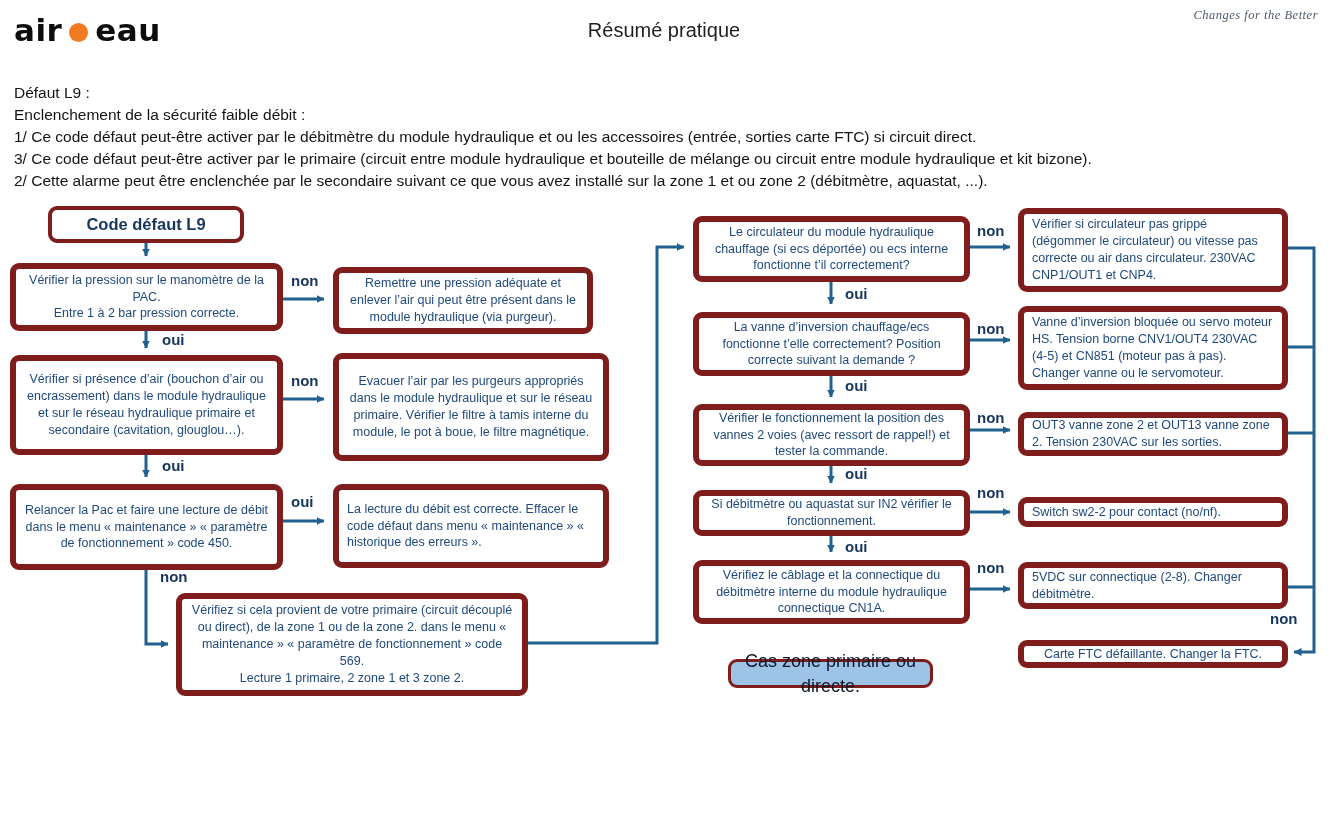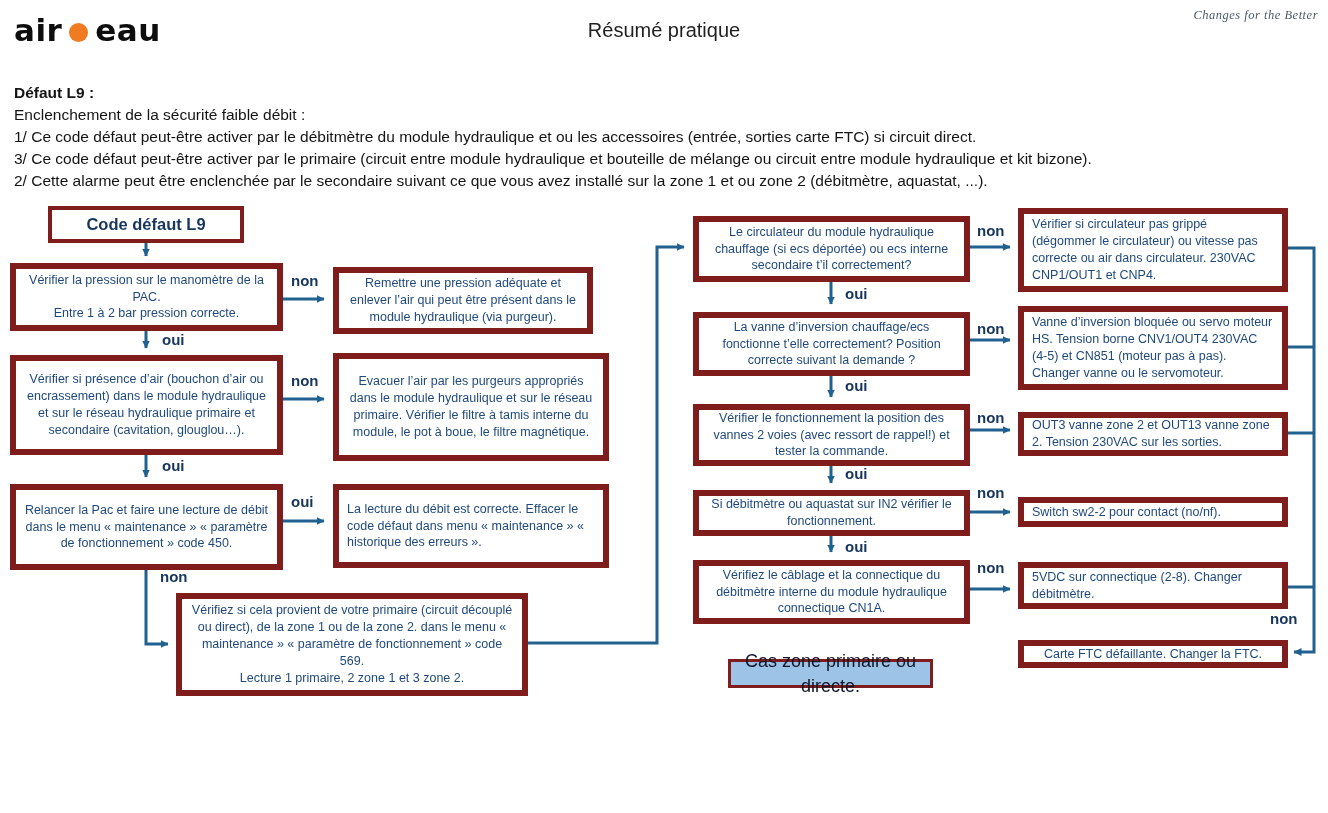--- a/index.html
+++ b/index.html
@@ -15,24 +15,24 @@
   .page-title{left:0;right:0;top:19px;text-align:center;font-size:20px;color:#1f1f1f;}
   .melogo{right:10px;top:5px;width:152px;}
   .melogo .row{display:flex;align-items:flex-start;}
   .melogo .name{font-weight:bold;font-size:16px;line-height:16px;letter-spacing:-.5px;
                 color:#2a2a35;padding-top:5px;border-bottom:1.5px solid #2a2a35;padding-bottom:2px;flex:1;}
   .melogo .tagline{font-family:"Liberation Serif",serif;font-style:italic;font-size:12.5px;
                    color:#4d5a6a;text-align:right;margin-top:3px;letter-spacing:.5px;}
 
   
   .intro{left:14px;top:82px;width:1306px;font-size:15.5px;line-height:22px;color:#141414;}
-  .intro .head{font-weight:bold;}
+  .intro .head{font-weight:normal;}
 
   
-  .fbox{position:absolute;box-sizing:border-box;border:6px solid #7f1d1d;border-radius:0;
+  .fbox{position:absolute;box-sizing:border-box;border:6px solid #7f1d1d;border-radius:9px;
         background:#fff;color:#1F497D;font-size:12.5px;line-height:1.35;
         display:flex;align-items:center;justify-content:center;text-align:center;
         padding:3px 8px;white-space:pre-line;}
   .fbox.la{justify-content:flex-start;text-align:left;}
   .fbox.start{border-width:4px;font-size:16.5px;font-weight:bold;color:#17365D;}
   .fbox.hl{background:#9DC3E6;border-width:3px;color:#0f172a;font-size:18px;}
   .lbl{position:absolute;font-weight:bold;font-size:15px;color:#17365D;}
   svg.conn{position:absolute;left:0;top:0;pointer-events:none;}
 </style>
 </head>
@@ -93,21 +93,21 @@
 <div class="fbox" style="left:10px;top:263px;width:273px;height:68px">Vérifier la pression sur le manomètre de la PAC.
 Entre 1 à 2 bar pression correcte.</div>
 <div class="fbox" style="left:333px;top:267px;width:260px;height:67px">Remettre une pression adéquate et enlever l’air qui peut être présent dans le module hydraulique (via purgeur).</div>
 <div class="fbox" style="left:10px;top:355px;width:273px;height:100px">Vérifier si présence d’air (bouchon d’air ou encrassement) dans le module hydraulique et sur le réseau hydraulique primaire et secondaire (cavitation, glouglou…).</div>
 <div class="fbox" style="left:333px;top:353px;width:276px;height:108px">Evacuer l’air par les purgeurs appropriés dans le module hydraulique et sur le réseau primaire. Vérifier le filtre à tamis interne du module, le pot à boue, le filtre magnétique.</div>
 <div class="fbox" style="left:10px;top:484px;width:273px;height:86px">Relancer la Pac et faire une lecture de débit dans le menu « maintenance » « paramètre de fonctionnement » code 450.</div>
 <div class="fbox la" style="left:333px;top:484px;width:276px;height:84px">La lecture du débit est correcte. Effacer le code défaut dans menu « maintenance » « historique des erreurs ».</div>
 <div class="fbox" style="left:176px;top:593px;width:352px;height:103px">Vérifiez si cela provient de votre primaire (circuit découplé ou direct), de la zone 1 ou de la zone 2. dans le menu « maintenance » « paramètre de fonctionnement » code 569.
 Lecture 1 primaire, 2 zone 1 et 3 zone 2.</div>
 
-<div class="fbox" style="left:693px;top:216px;width:277px;height:66px">Le circulateur du module hydraulique chauffage (si ecs déportée) ou ecs interne secondaire t’il correctement?</div>
+<div class="fbox" style="left:693px;top:216px;width:277px;height:66px">Le circulateur du module hydraulique chauffage (si ecs déportée) ou ecs interne fonctionne t’il correctement?</div>
 <div class="fbox" style="left:693px;top:312px;width:277px;height:64px">La vanne d’inversion chauffage/ecs fonctionne t’elle correctement? Position correcte suivant la demande ?</div>
 <div class="fbox" style="left:693px;top:404px;width:277px;height:62px">Vérifier le fonctionnement la position des vannes 2 voies (avec ressort de rappel!) et tester la commande.</div>
 <div class="fbox" style="left:693px;top:490px;width:277px;height:46px">Si débitmètre ou aquastat sur IN2 vérifier le fonctionnement.</div>
 <div class="fbox" style="left:693px;top:560px;width:277px;height:64px">Vérifiez le câblage et la connectique du débitmètre interne du module hydraulique connectique CN1A.</div>
 
 <div class="fbox la" style="left:1018px;top:208px;width:270px;height:84px">Vérifier si circulateur pas grippé (dégommer le circulateur) ou vitesse pas correcte ou air dans circulateur. 230VAC CNP1/OUT1 et CNP4.</div>
 <div class="fbox la" style="left:1018px;top:306px;width:270px;height:84px">Vanne d’inversion bloquée ou servo moteur HS. Tension borne CNV1/OUT4 230VAC (4-5) et CN851 (moteur pas à pas). Changer vanne ou le servomoteur.</div>
 <div class="fbox la" style="left:1018px;top:412px;width:270px;height:44px">OUT3 vanne zone 2 et OUT13 vanne zone 2. Tension 230VAC sur les sorties.</div>
 <div class="fbox la" style="left:1018px;top:497px;width:270px;height:30px">Switch sw2-2 pour contact (no/nf).</div>
 <div class="fbox la" style="left:1018px;top:562px;width:270px;height:47px">5VDC sur connectique (2-8). Changer débitmètre.</div>

